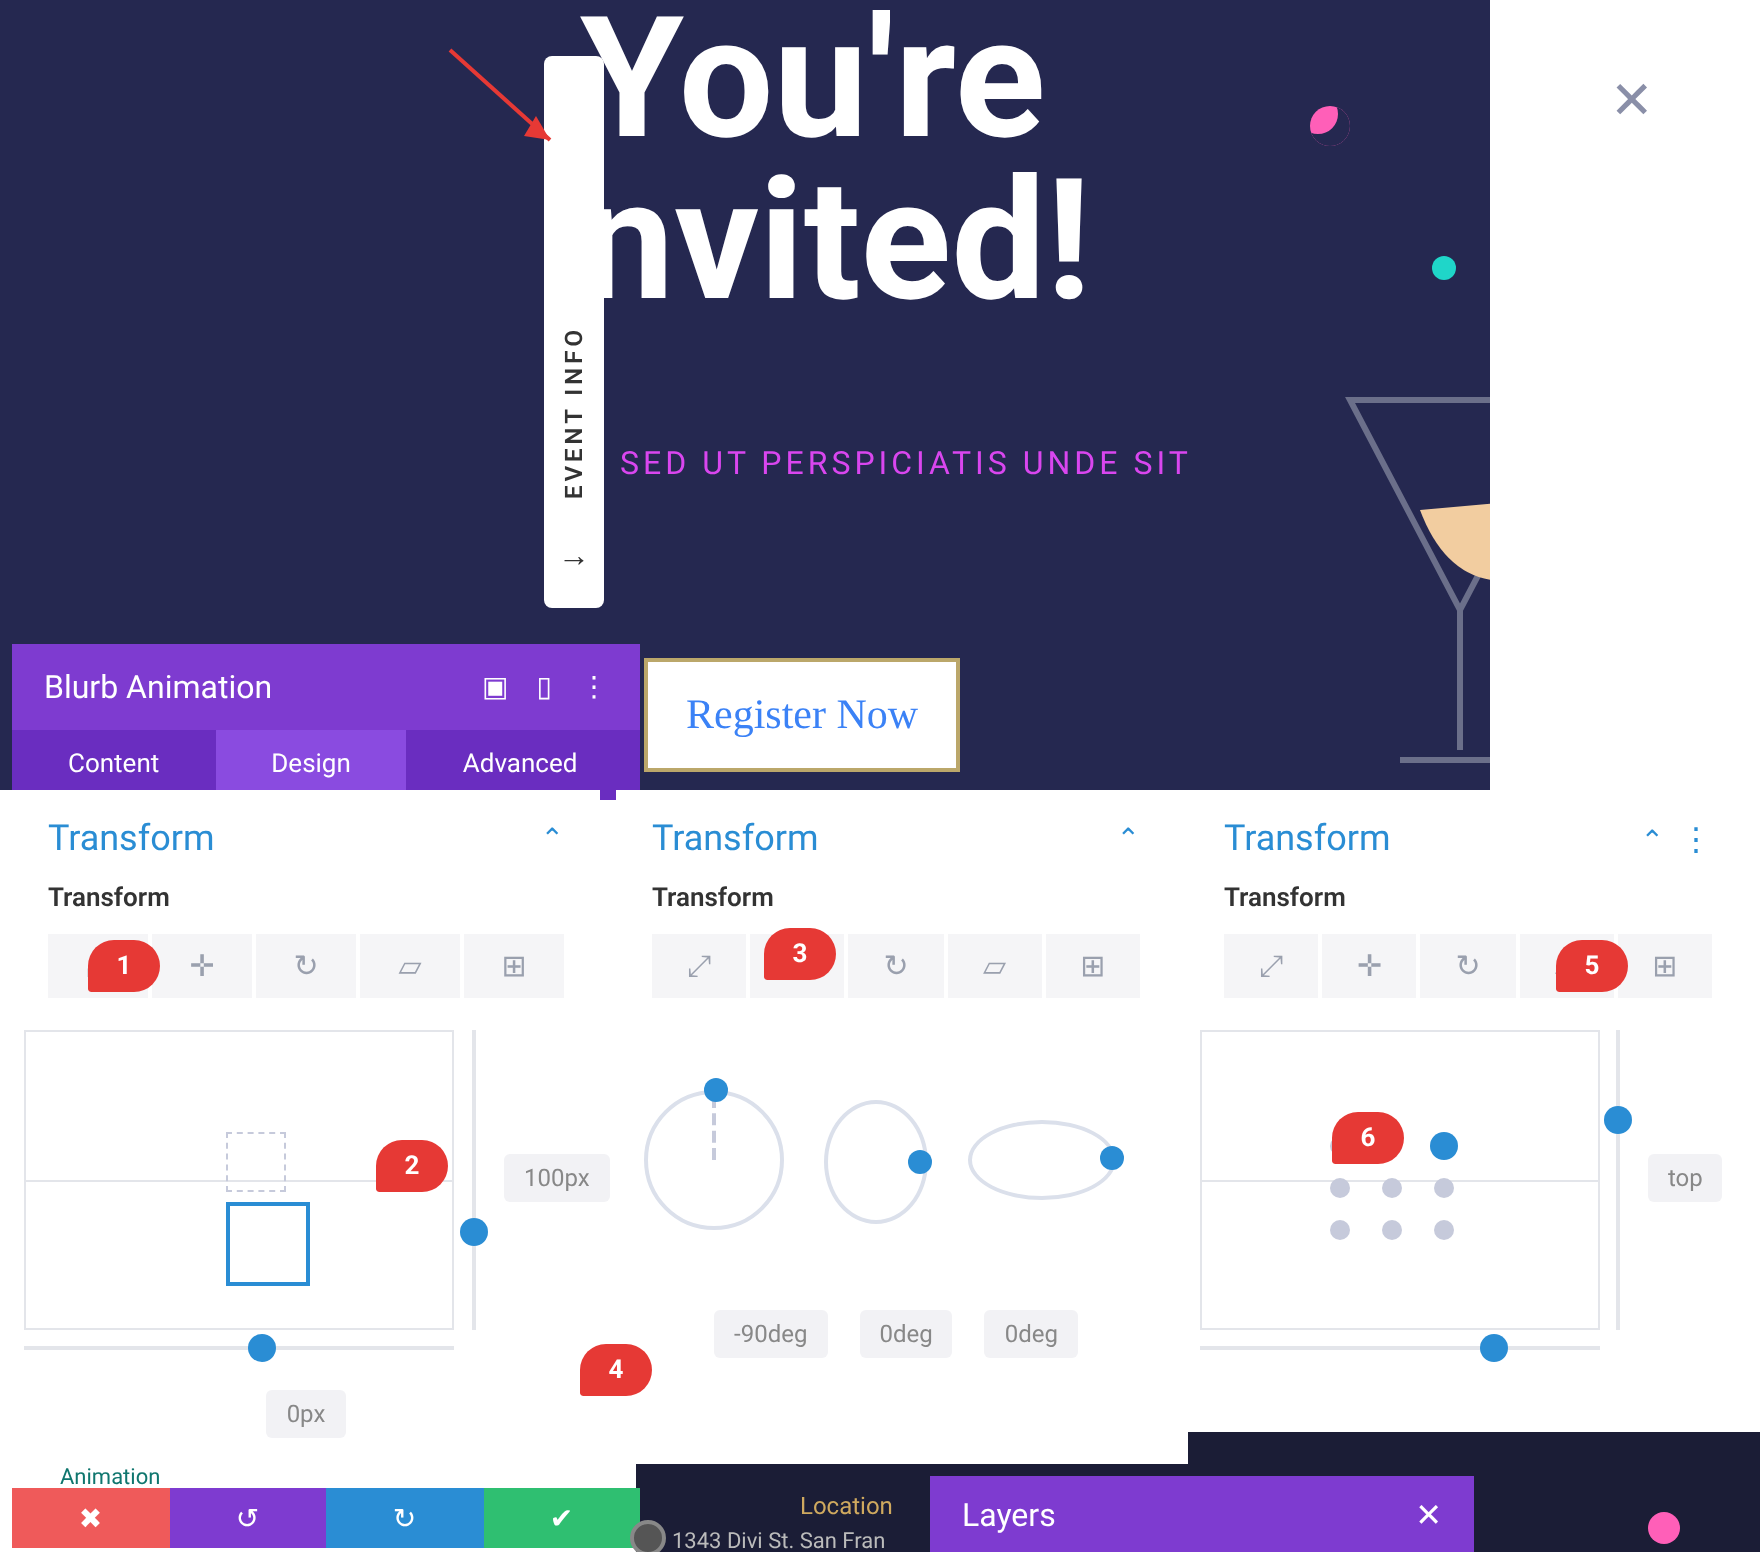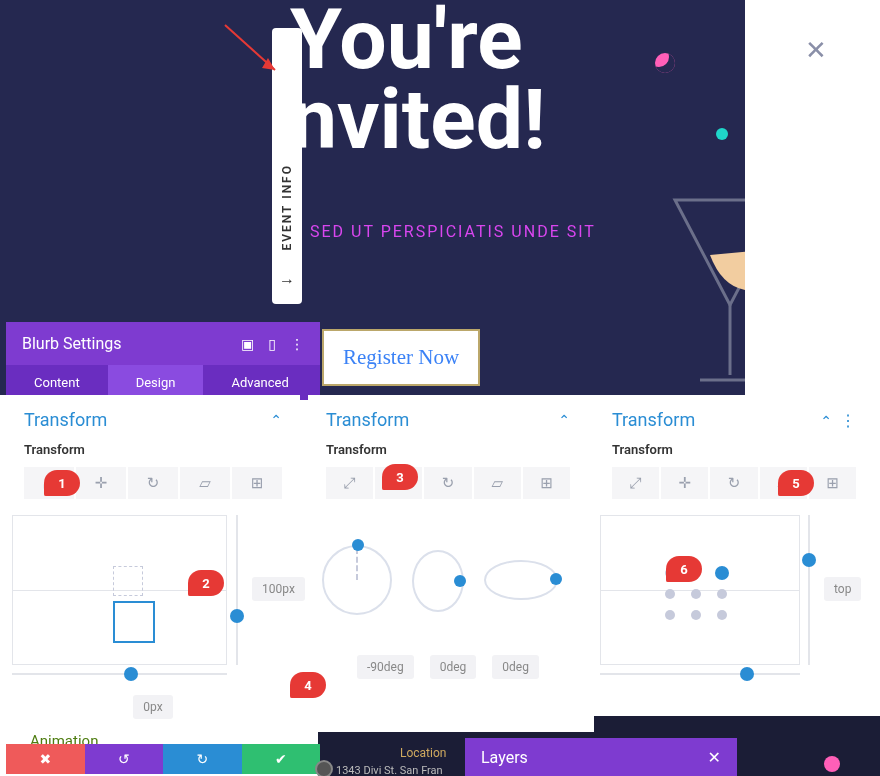--- a/index.html
+++ b/index.html
@@ -81,21 +81,21 @@
 .a-green{background:#2fbf71}
 
 
 .layers{position:absolute;left:465px;top:738px;width:272px;height:38px;background:#7e3bd0;color:#fff;display:flex;align-items:center;justify-content:space-between;padding:0 16px}
 .loc-label{position:absolute;left:400px;top:746px;color:#cfa95f;font-size:12px}
 .loc-addr{position:absolute;left:336px;top:764px;color:#bbb;font-size:11px}
 .pink-dot{position:absolute;left:824px;top:756px;width:16px;height:16px;border-radius:50%;background:#ff5fb8}
 .bottom-dark{position:absolute;left:318px;top:732px;width:562px;height:44px;background:#1b1d36;z-index:-1}
 .bottom-dark2{position:absolute;left:594px;top:716px;width:286px;height:60px;background:#1b1d36;z-index:-1}
 
-.anim-hint{position:absolute;left:30px;top:732px;color:#4d7c0f;font-size:15px}
+.anim-hint{position:absolute;left:30px;top:732px;color:#0f766e;font-size:11px}
 
 
 .knob{position:absolute;left:315px;top:760px;width:18px;height:18px;border-radius:50%;background:#555;border:2px solid #888}
 </style>
 </head>
 <body>
 
 <div class="hero">
   <div class="hero-title">
     <span>You're</span><br>
@@ -117,21 +117,21 @@
   </div>
   <svg class="red-arrow" viewBox="0 0 70 60">
     <line x1="5" y1="5" x2="55" y2="50" stroke="#e63935" stroke-width="2"></line>
     <polygon points="55,50 48,38 42,48" fill="#e63935"></polygon>
   </svg>
 </div>
 <div class="close-x">✕</div>
 
 <div class="blurb">
   <div class="blurb-top">
-    <div class="blurb-title">Blurb Settings</div>
+    <div class="blurb-title">Blurb Animation</div>
     <div class="blurb-icons">
       <span>▣</span>
       <span>▯</span>
       <span>⋮</span>
     </div>
   </div>
   <div class="blurb-tabs">
     <div class="tab">Content</div>
     <div class="tab active">Design</div>
     <div class="tab">Advanced</div>

